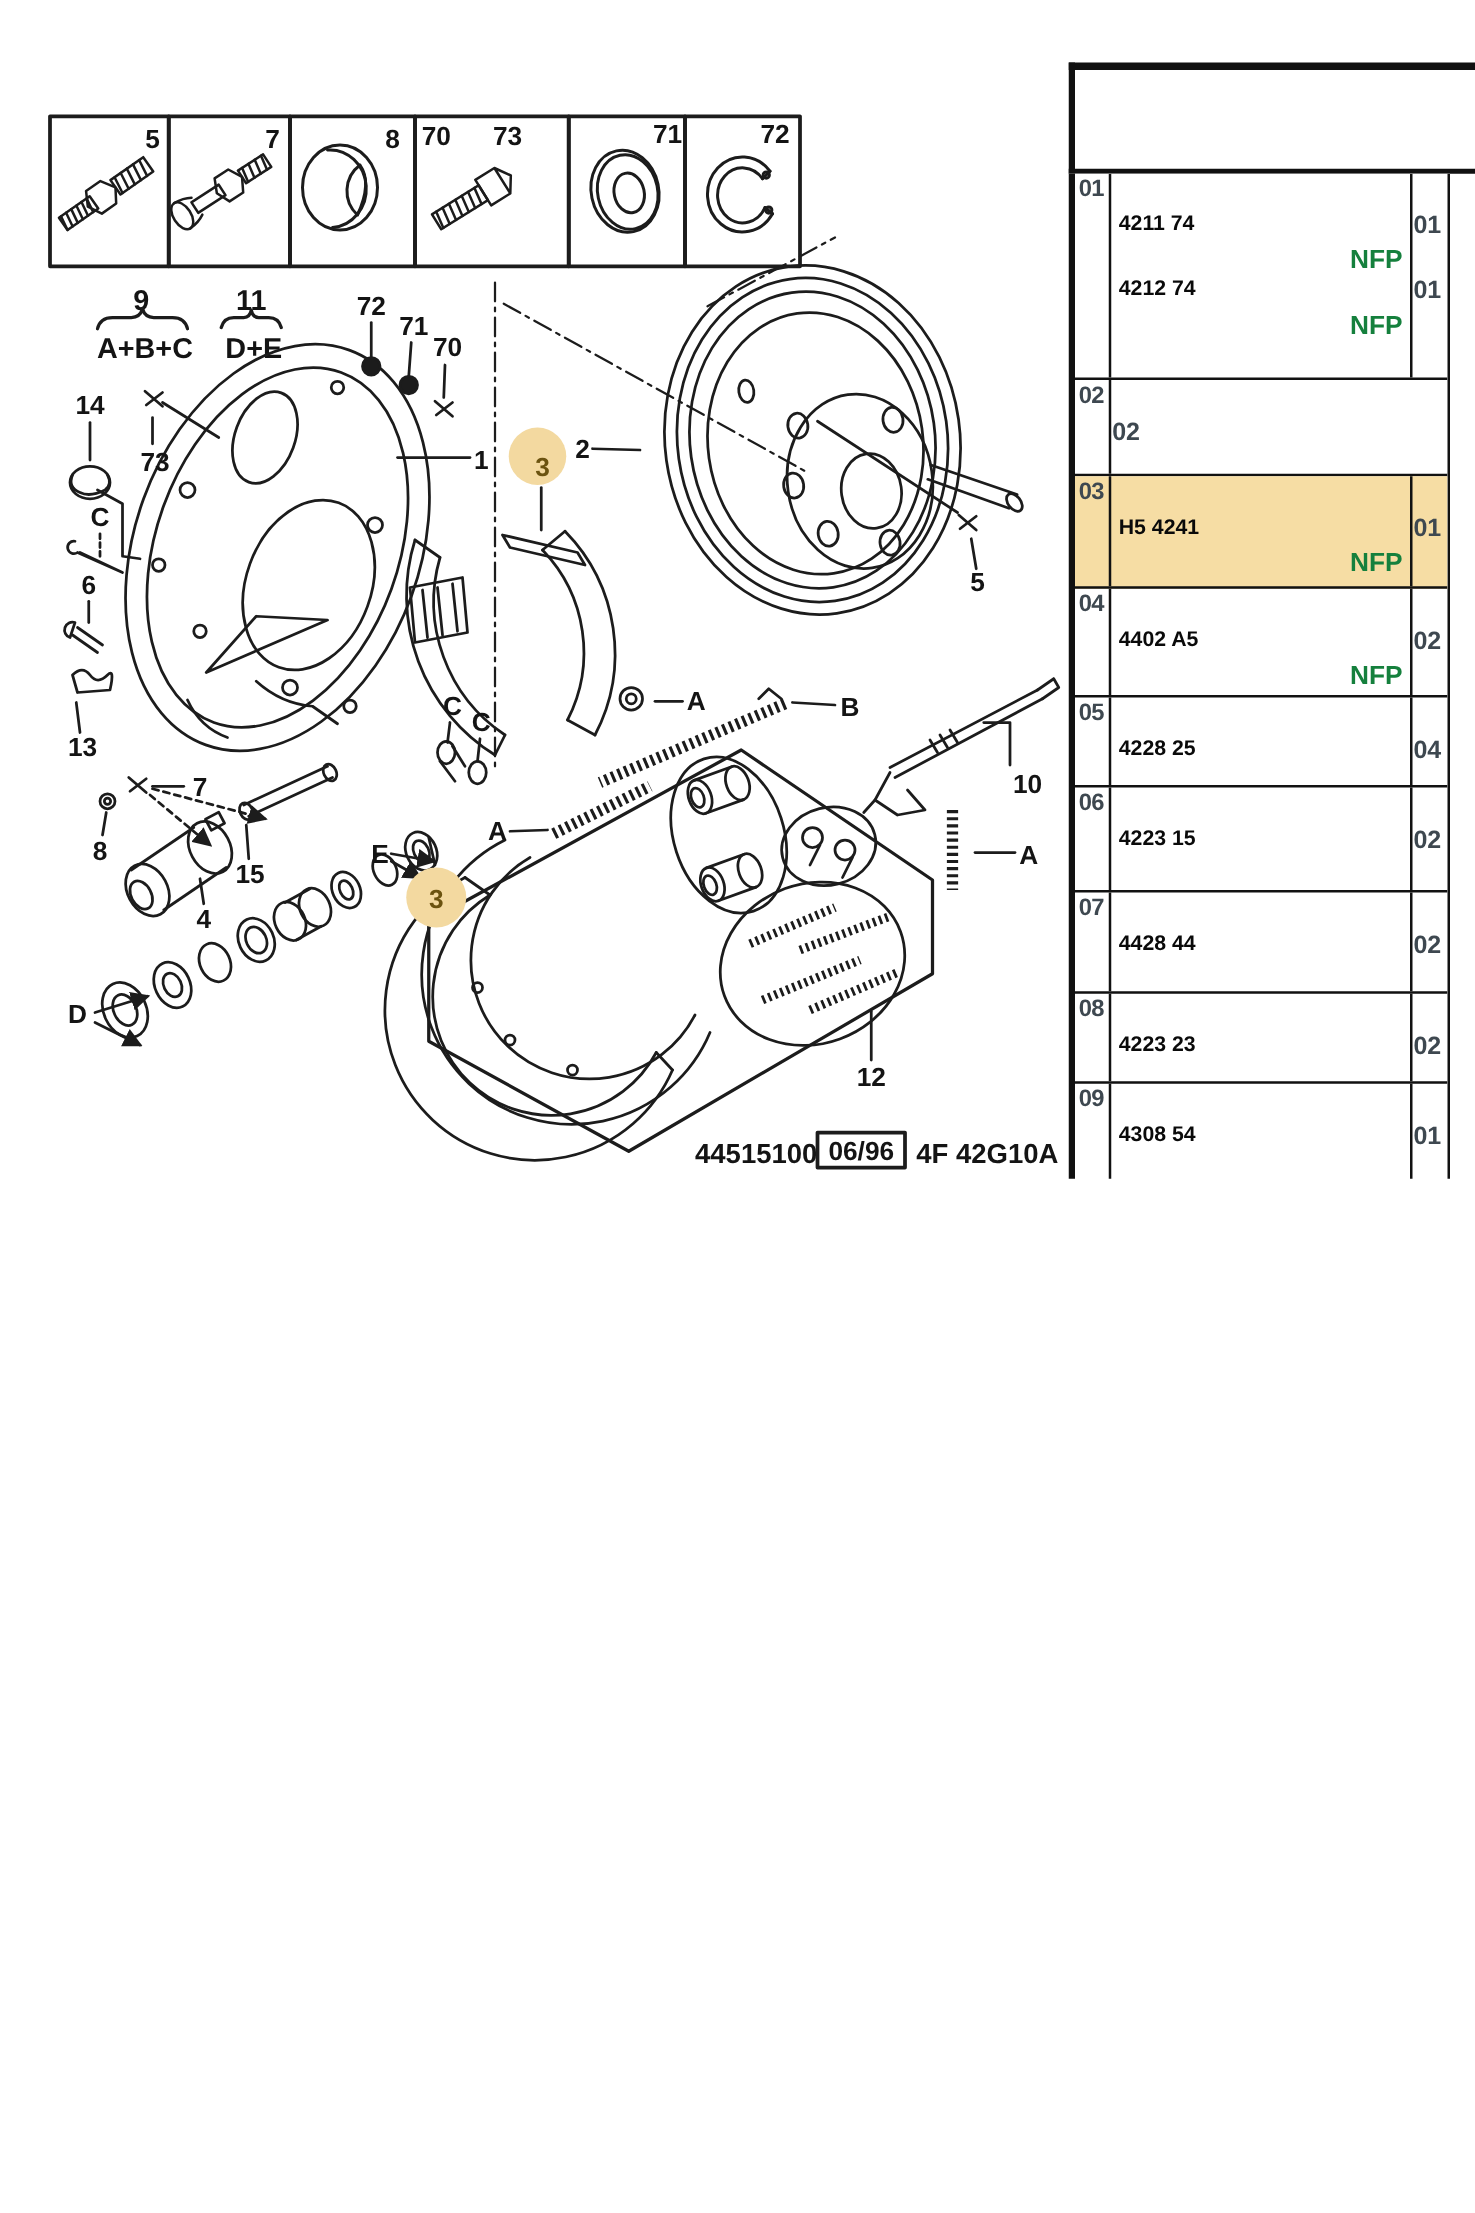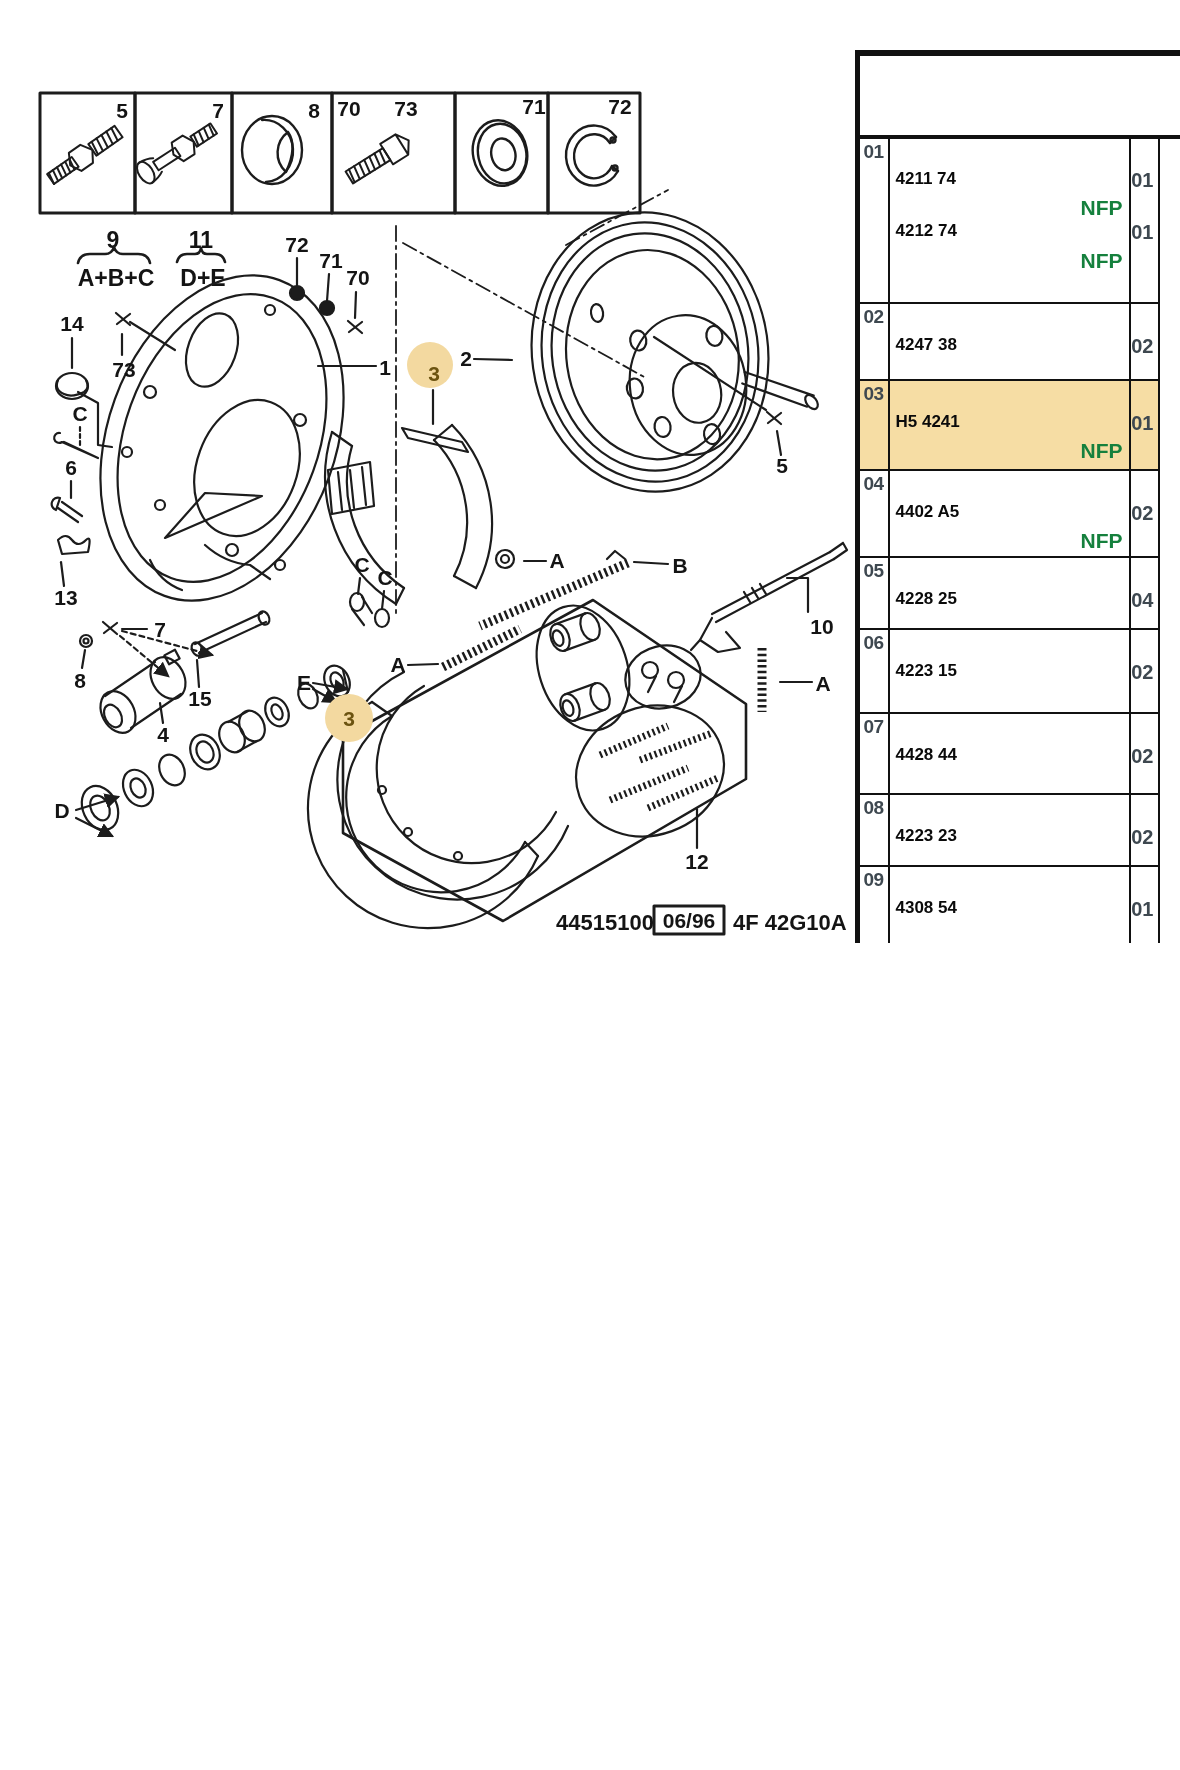--- a/index.html
+++ b/index.html
@@ -8,21 +8,21 @@
   svg text{font-family:"Liberation Sans","DejaVu Sans",sans-serif;font-weight:bold;fill:#141414;}
   .lbl{font-size:21px;}
   .lbl-big{font-size:23px;}
   .lbl-3{fill:#6b5310;}
 
   
   #tbl-header{position:absolute;left:855px;top:50px;width:325px;height:89px;box-sizing:border-box;
               border-top:6px solid #111;border-left:5px solid #111;border-bottom:4px solid #111;background:#fff;}
   #tbl-body{position:absolute;left:855px;top:139px;width:305px;height:804px;box-sizing:border-box;
             border-left:5px solid #111;border-right:2px solid #111;overflow:hidden;background:#fff;}
-  .trow{position:relative;box-sizing:border-box;border-bottom:2px solid #111;display:flex;justify-content:center;}
+  .trow{position:relative;box-sizing:border-box;border-bottom:2px solid #111;display:flex;}
   .r0{height:165px}.r1{height:77px}.r2{height:90px}.r3{height:87px}.r4{height:72px}
   .r5{height:84px}.r6{height:81px}.r7{height:72px}.r8{height:90px}
   .hl{background:#f6dda4;}
   .c-item{width:27px;border-right:2px solid #111;position:relative;box-sizing:content-box;}
   .c-mid{width:239px;border-right:2px solid #111;position:relative;}
   .c-qty{width:27px;position:relative;}
   .item-num{position:absolute;left:3px;top:2px;font-size:19px;font-weight:bold;color:#3e4850;letter-spacing:-0.5px;}
   .part-num{position:absolute;left:6px;font-size:17px;font-weight:bold;color:#0a0a0a;white-space:nowrap;}
   .note-nfp{position:absolute;right:6px;font-size:21px;font-weight:bold;color:#15803d;}
   .qty-num{position:absolute;right:4px;font-size:20px;font-weight:bold;color:#3e4850;}
@@ -365,23 +365,20 @@
     <div class="c-qty">
       <span class="qty-num t30">01</span>
       <span class="qty-num t82">01</span>
     </div>
   </div>
 
   <div class="trow r1">
     <div class="c-item">
           <span class="item-num">02</span>
         </div>
-    <div class="c-mid">
-      <span class="part-num t31">4247 38</span>
-    </div>
     <div class="c-qty">
           <span class="qty-num t31">02</span>
         </div>
   </div>
 
   <div class="trow r2 hl">
     <div class="c-item">
           <span class="item-num">03</span>
         </div>
     <div class="c-mid">

